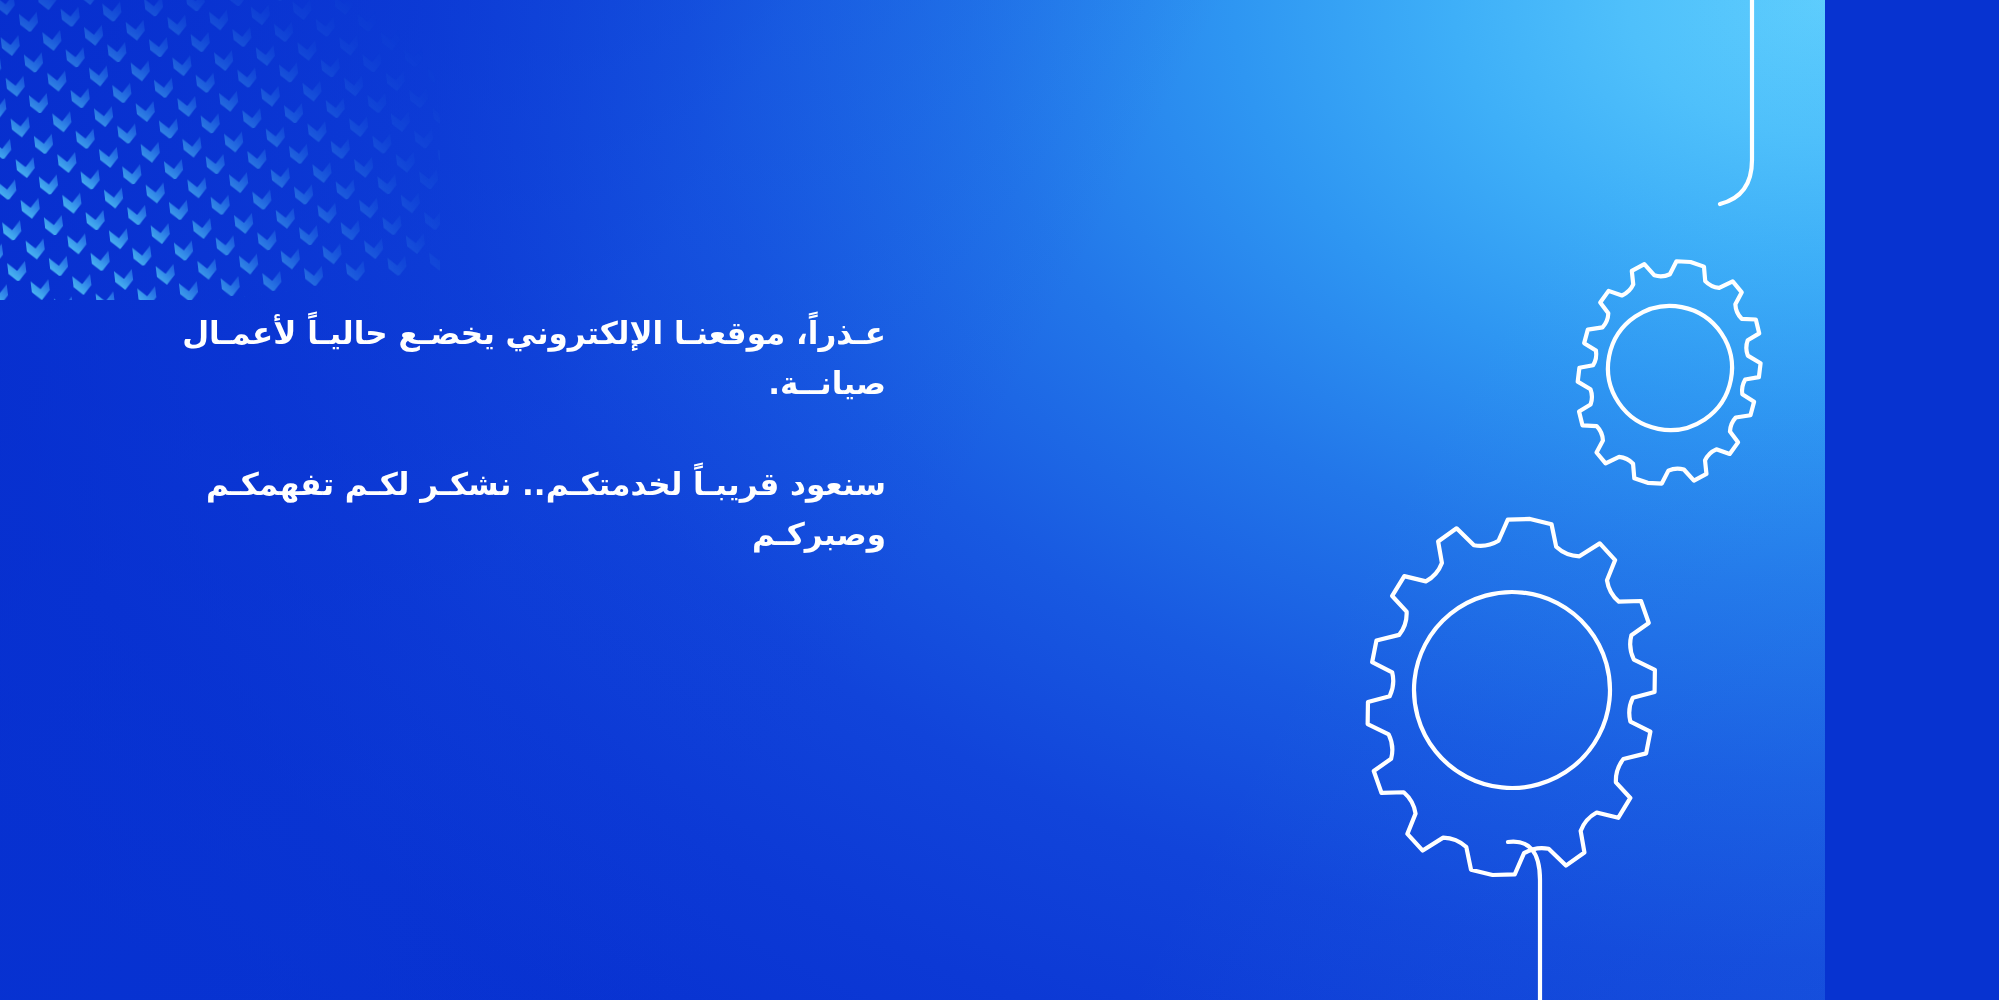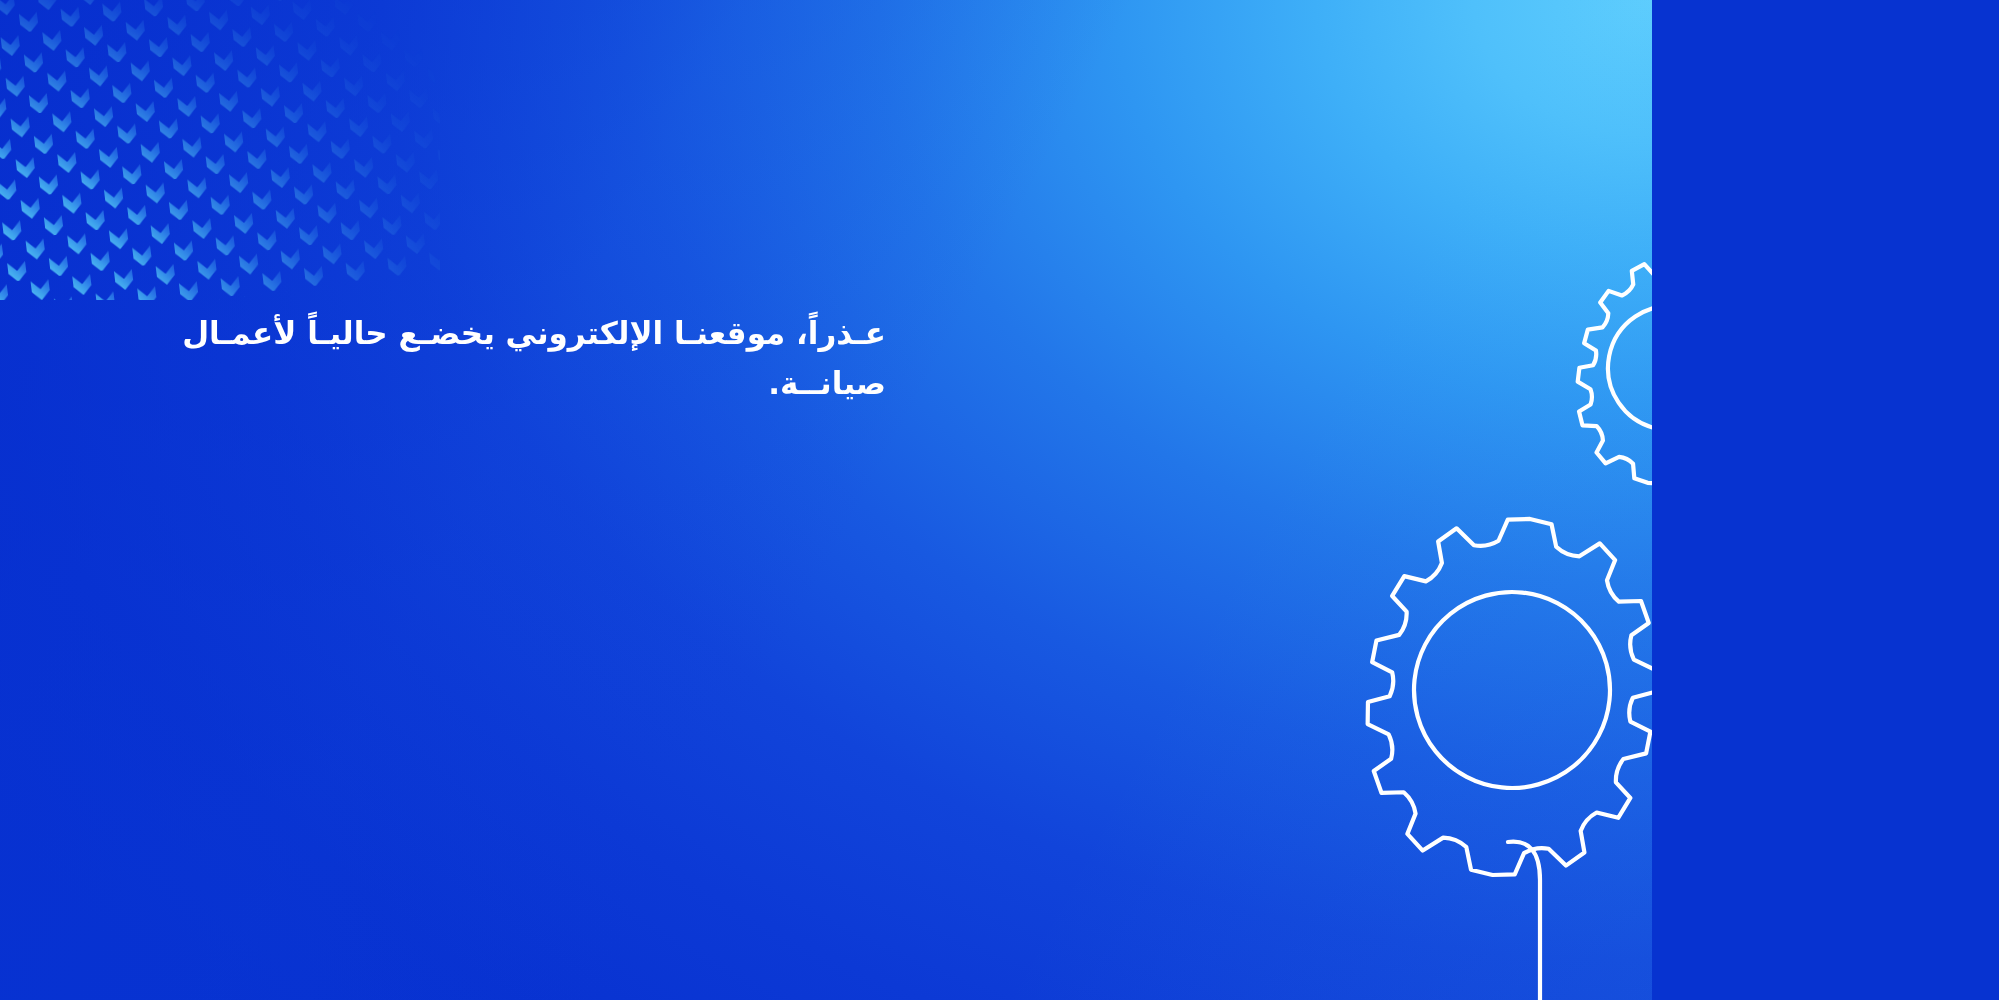--- a/index.html
+++ b/index.html
@@ -3,21 +3,21 @@
 <meta charset="utf-8">
 <title>Maintenance</title>
 <style>
   html, body {
     margin: 0;
     padding: 0;
     background: #0733d0;
   }
   #stage {
     position: relative;
-    width: 1652px;
+    width: 1825px;
     height: 1000px;
     overflow: hidden;
     font-family: "Liberation Sans", "DejaVu Sans", sans-serif;
     background: #0a37d2;
   }
 
   
   .bg-gradient {
     position: absolute;
     inset: 0;
@@ -188,18 +188,19 @@
       </g>
 
       <path d="M 1540 1012 L 1540 880 Q 1540 838 1508 842" fill="none" stroke="#ffffff" stroke-width="4.2" stroke-linecap="round"></path>
     </svg>
   </div>
 
   <div class="text-block">
 
     <div class="arabic-block">
       <span class="arabic-line">عـذراً، موقعنـا الإلكتروني يخضـع حاليـاً لأعمـال صيانــة.</span>
+      <span class="arabic-line">سنعود قريبـاً لخدمتكـم.. نشكـر لكـم تفهمكـم وصبركـم</span>
     </div>
 
 
   </div>
 
 </div>
 
 </body></html>

